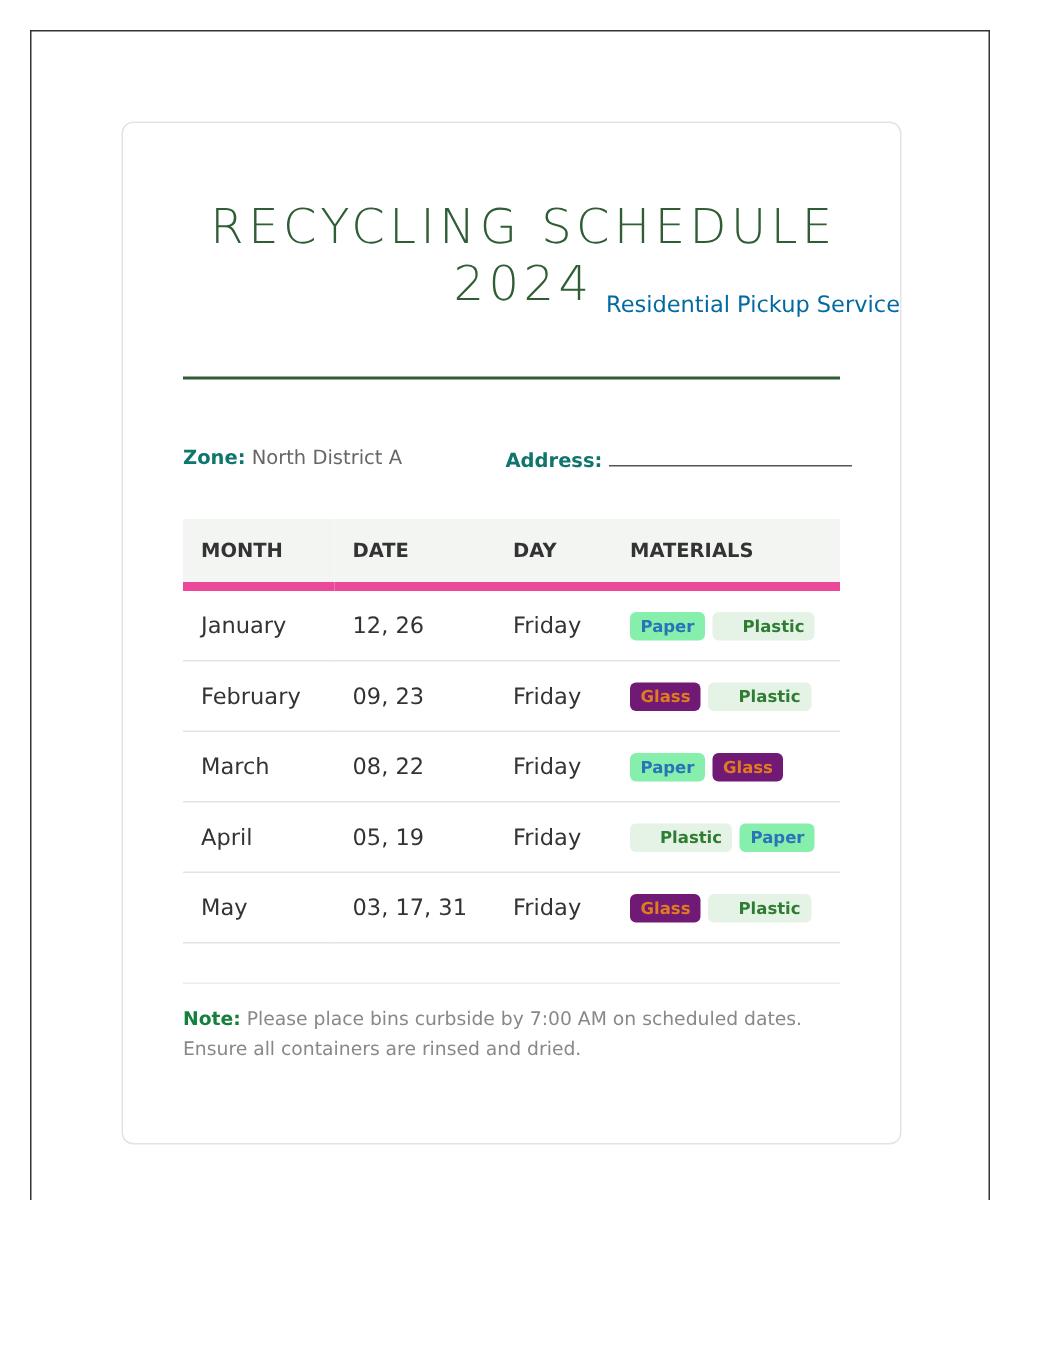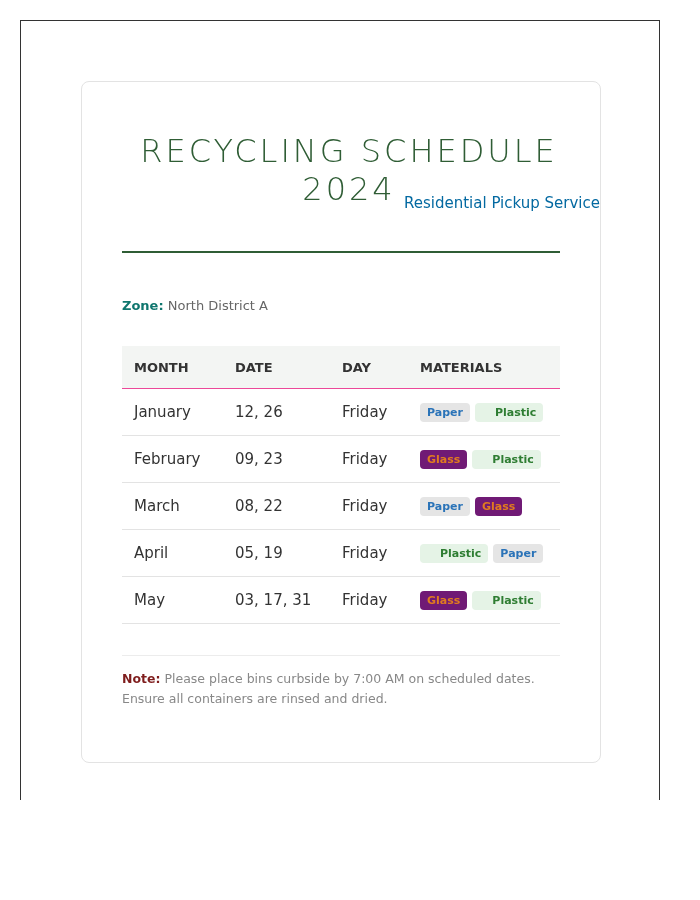--- a/index.html
+++ b/index.html
@@ -22,43 +22,47 @@
     position: absolute; left: 0; right: 0; top: 112px; text-align: right;
     font-size: 15px; color: #0369a1;
   }
   .rule { position: absolute; left: 40px; width: 438px; top: 169px; height: 2px; background: #2f5d35; }
   .meta { position: absolute; top: 216px; font-size: 13px; color: #666; }
   .meta b { color: #0f766e; }
   .zone { left: 40px; }
   .address { left: 255px; }
   .address .line { display: inline-block; width: 162px; border-bottom: 1px solid #555; height: 12px; vertical-align: baseline; }
   table { position: absolute; left: 40px; top: 264px; width: 438px; border-collapse: collapse; }
-  th { background: #f3f5f3; text-align: left; font-size: 13px; font-weight: bold; color: #333; height: 42px; padding: 0 0 0 12px; border-bottom: 1px solid #ec4899; }
+  th { background: #f3f5f3; text-align: left; font-size: 13px; font-weight: bold; color: #333; height: 42px; padding: 0 0 0 12px; border-bottom: 6px solid #ec4899; }
   td { height: 46px; font-size: 15px; color: #333; padding: 0 0 0 12px; border-bottom: 1px solid #e3e3e3; }
   .badge { display: inline-block; font-size: 11px; font-weight: bold; padding: 3px 7px; border-radius: 4px; margin-right: 5px; }
-  .b-paper { background: #e5e5e5; color: #2a73b8; }
+  .b-paper { background: #86efac; color: #2a73b8; }
   .b-plastic { background: #e5f3e6; color: #2e7d32; padding-left: 20px; }
   .b-glass { background: #701a75; color: #e07b1f; }
   .note-rule { position: absolute; left: 40px; width: 438px; top: 573px; height: 1px; background: #ececec; }
   .note { position: absolute; left: 40px; width: 438px; top: 587px; font-size: 12.5px; line-height: 20px; color: #888; }
-  .note b { color: #7f1d1d; text-align: center; }
+  .note b { color: #15803d; text-align: center; }
 </style>
 </head>
 <body>
 
 <div class="page-frame"></div>
 
 <div class="card">
   <div class="title">RECYCLING SCHEDULE 2024</div>
   <div class="subtitle">Residential Pickup Service</div>
   <div class="rule"></div>
 
   <div class="meta zone">
     <b>Zone:</b>
     <span>North District A</span>
+  </div>
+  <div class="meta address">
+    <b>Address:</b>
+    <span class="line"></span>
   </div>
 
   <table>
     <thead>
       <tr>
         <th style="width:89px">MONTH</th>
         <th style="width:95px">DATE</th>
         <th style="width:66px">DAY</th>
         <th>MATERIALS</th>
       </tr>

